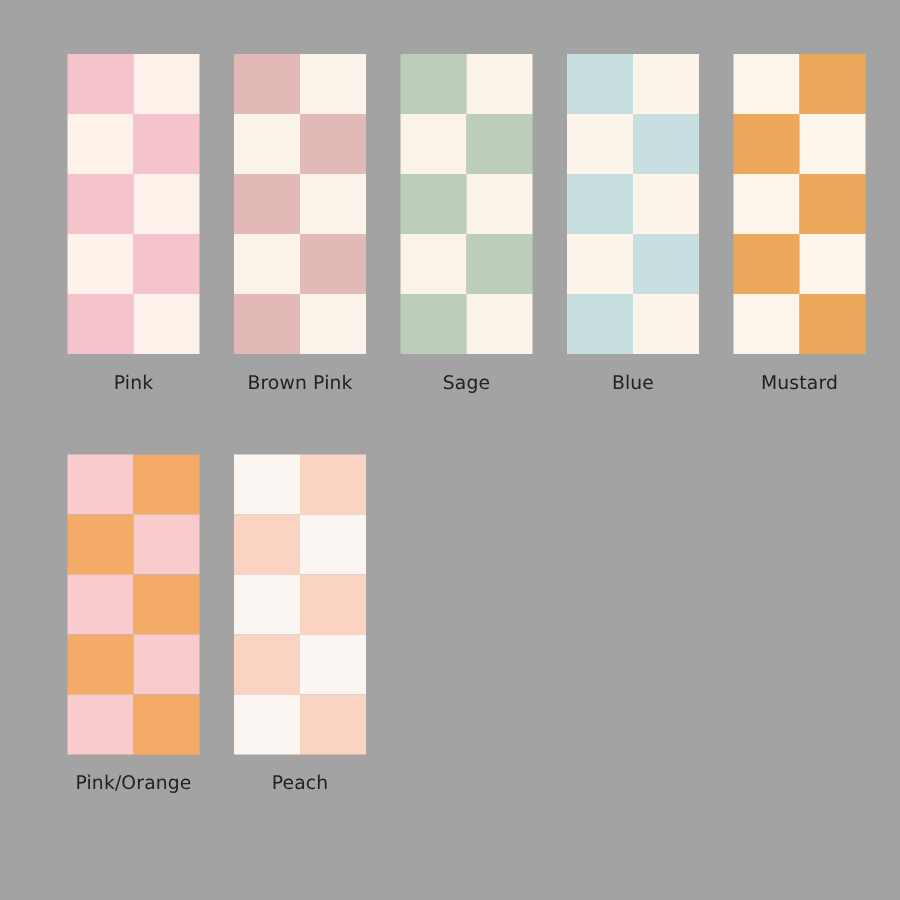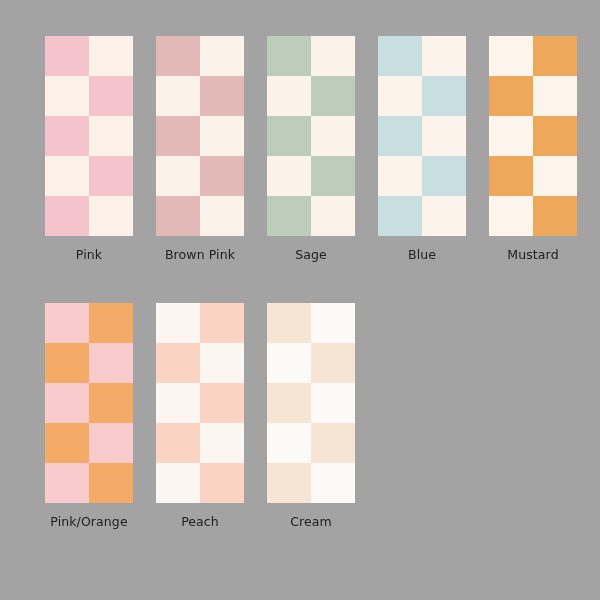--- a/index.html
+++ b/index.html
@@ -179,31 +179,16 @@
           <div class="swatch-tile" style="background: rgb(251, 246, 242);"></div>
           <div class="swatch-tile" style="background: rgb(250, 211, 195);"></div>
           <div class="swatch-tile" style="background: rgb(250, 211, 195);"></div>
           <div class="swatch-tile" style="background: rgb(251, 246, 242);"></div>
           <div class="swatch-tile" style="background: rgb(251, 246, 242);"></div>
           <div class="swatch-tile" style="background: rgb(250, 211, 195);"></div>
         </div>
       <div class="swatch-label">Peach</div>
     </div>
 
-    <div class="swatch-cell-group">
-      <div class="swatch-grid">
-          <div class="swatch-tile" style="background: rgb(247, 229, 212);"></div>
-          <div class="swatch-tile" style="background: rgb(252, 250, 247);"></div>
-          <div class="swatch-tile" style="background: rgb(252, 250, 247);"></div>
-          <div class="swatch-tile" style="background: rgb(247, 229, 212);"></div>
-          <div class="swatch-tile" style="background: rgb(247, 229, 212);"></div>
-          <div class="swatch-tile" style="background: rgb(252, 250, 247);"></div>
-          <div class="swatch-tile" style="background: rgb(252, 250, 247);"></div>
-          <div class="swatch-tile" style="background: rgb(247, 229, 212);"></div>
-          <div class="swatch-tile" style="background: rgb(247, 229, 212);"></div>
-          <div class="swatch-tile" style="background: rgb(252, 250, 247);"></div>
-        </div>
-      <div class="swatch-label">Cream</div>
-    </div>
 
   </div>
 
 </div>
 
 </body></html>

